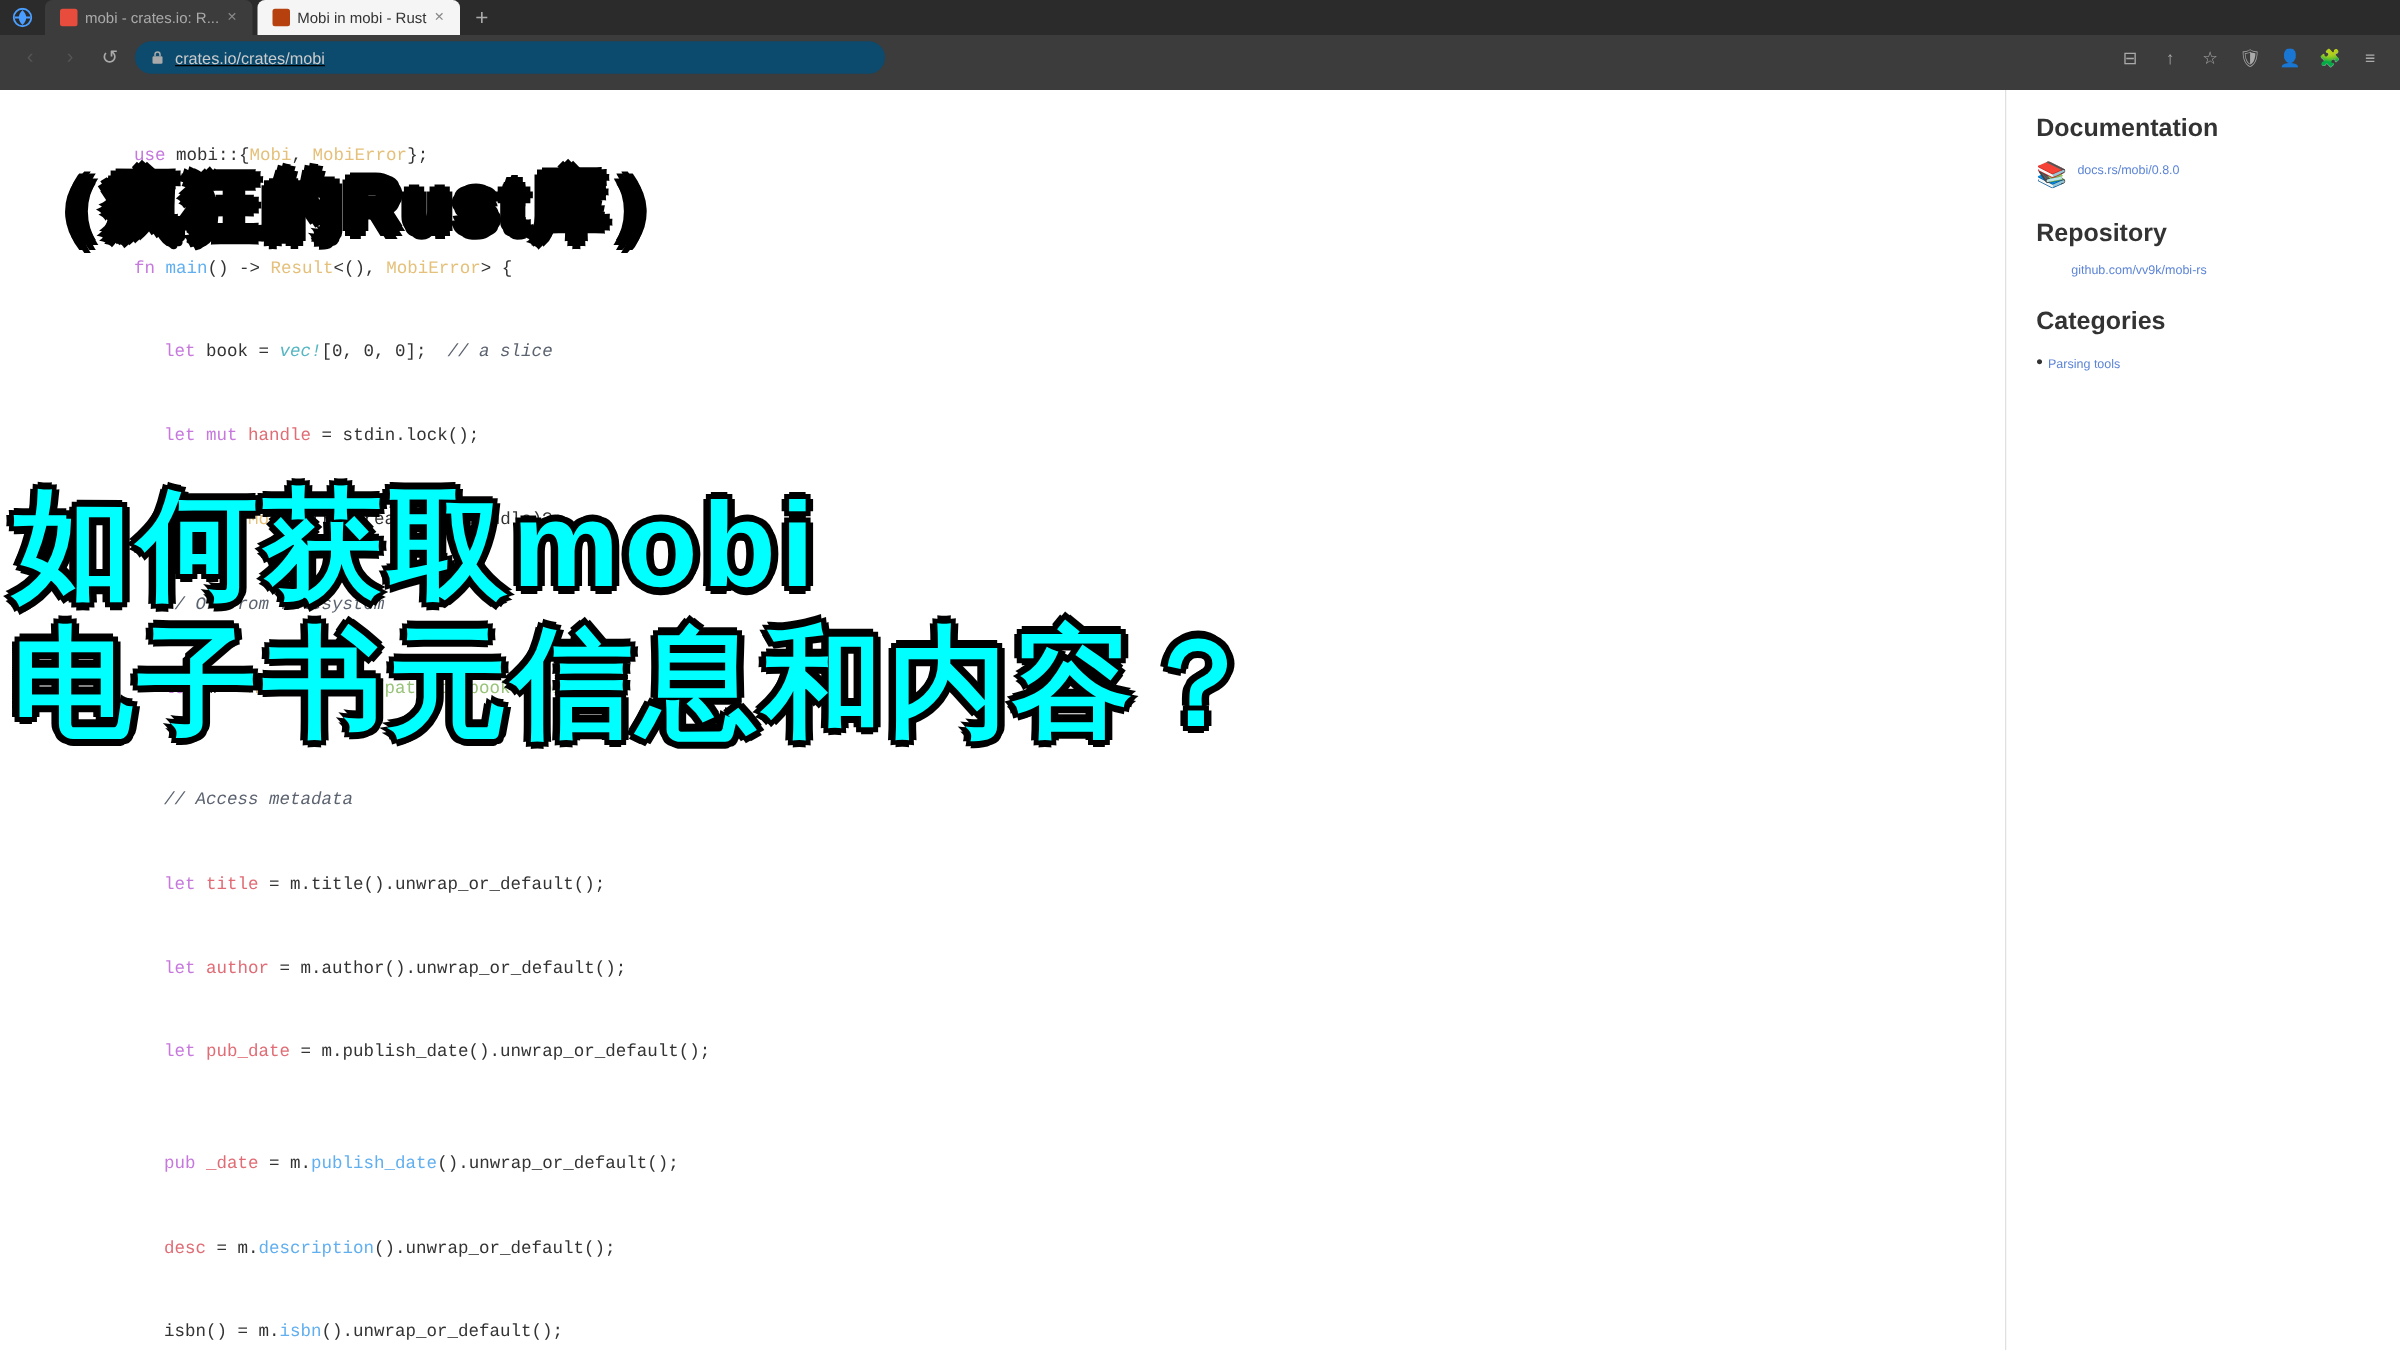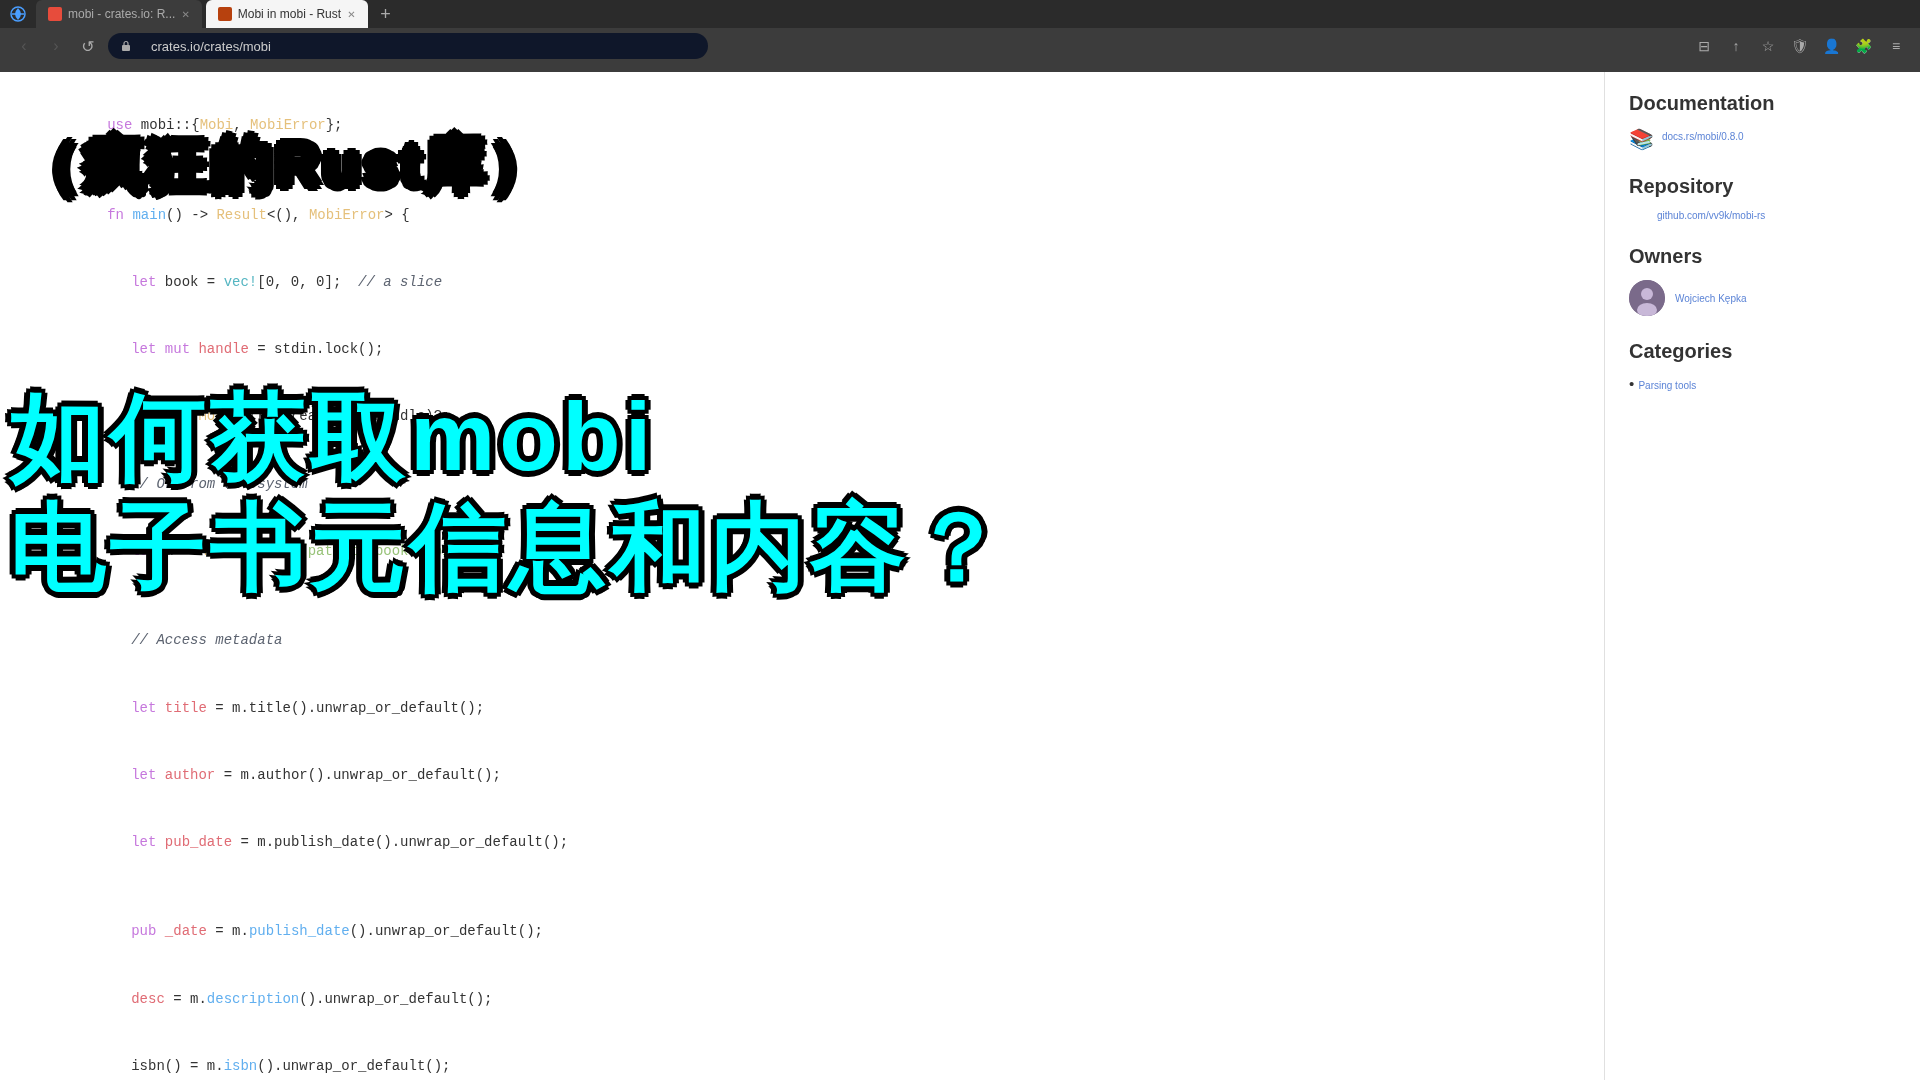--- a/index.html
+++ b/index.html
@@ -99,27 +99,28 @@
       color: #aaa;
       font-size: 16px;
       cursor: pointer;
     }
     .nav-btn.disabled {
       color: #555;
     }
     .address-bar {
       flex: 1;
       height: 26px;
-      background: #0f172a;
+      background: #0c4a6e;
       border-radius: 13px;
       display: flex;
       align-items: center;
       padding: 0 12px;
-      gap: 19px;
+      gap: 8px;
       max-width: 600px;
+      text-decoration: underline;
     }
     .address-bar-text {
       font-size: 13px;
       color: #ccc;
     }
     .nav-actions {
       display: flex;
       align-items: center;
       gap: 8px;
       margin-left: auto;
@@ -217,21 +218,21 @@
       content: '• ';
       color: #333;
     }
 
     
     .kw { color: #c678dd; } 
     .fn-name { color: #61afef; } 
     .type-name { color: #e5c07b; } 
     .string { color: #98c379; } 
     .comment { color: #5c6370; font-style: italic; }
-    .macro { color: #56b6c2; }
+    .macro { color: #56b6c2; font-style: italic; }
     .var { color: #e06c75; }
     .plain { color: #333; }
 
     .code-line {
       display: block;
       white-space: pre;
       color: #333;
     }
 
     .indent-1 { padding-left: 24px; }
@@ -407,33 +408,20 @@
         <span style="font-size:20px;">📚</span>
         <a class="sidebar-link" href="#">docs.rs/mobi/0.8.0</a>
       </div>
     </div>
 
     <div class="sidebar-section">
       <div class="sidebar-section-title">Repository</div>
       <a class="sidebar-link" href="#" style="padding-left:28px;">github.com/vv9k/mobi-rs</a>
     </div>
 
-    <div class="sidebar-section">
-      <div class="sidebar-section-title">Owners</div>
-      <div class="owners-row">
-        <div class="owner-avatar">
-          <svg width="36" height="36" viewBox="0 0 36 36">
-            <circle cx="18" cy="18" r="18" fill="#7a6a8a"></circle>
-            <circle cx="18" cy="14" r="6" fill="#c8b8d8"></circle>
-            <ellipse cx="18" cy="30" rx="10" ry="7" fill="#c8b8d8"></ellipse>
-          </svg>
-        </div>
-        <a class="sidebar-link" href="#" style="margin:0;">Wojciech Kępka</a>
-      </div>
-    </div>
 
     <div class="sidebar-section">
       <div class="sidebar-section-title">Categories</div>
       <ul class="categories-list">
         <li>
           <a class="sidebar-link" href="#" style="display:inline;">Parsing tools</a>
         </li>
       </ul>
     </div>
   </div>

